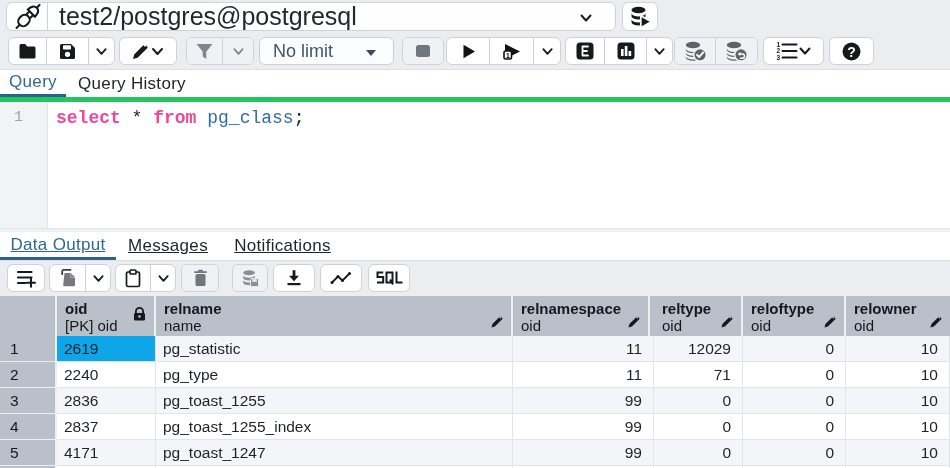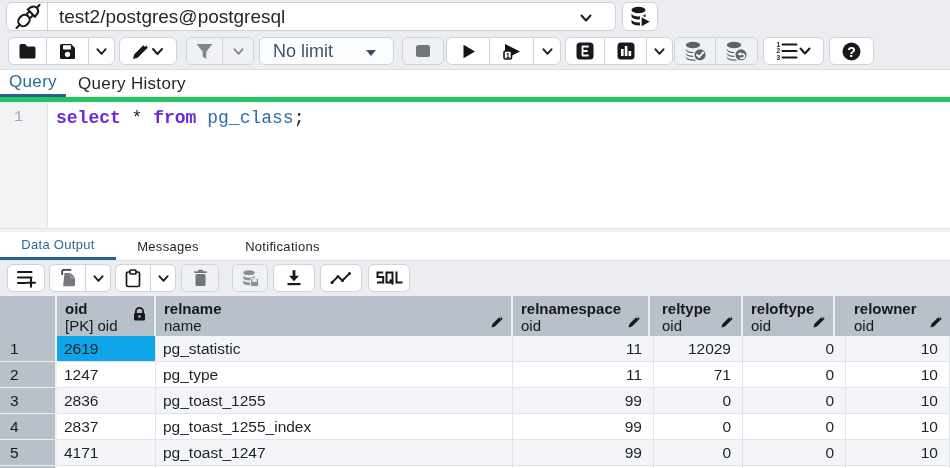--- a/index.html
+++ b/index.html
@@ -14,21 +14,21 @@
          display:flex; align-items:center; justify-content:center; }
   .grp { position:absolute; display:flex; background:#fff; border:1px solid #ccd3da; border-radius:6px; overflow:hidden; }
   .grp .seg { display:flex; align-items:center; justify-content:center; border-right:1px solid #ccd3da; }
   .grp .seg:last-child { border-right:none; }
   .seg.dis { background:#f0f1f5; }
 
   
   #conngrp { left:6px; top:2px; height:29px; }
   #connbtn { width:41px; }
   #connsel { width:567px; justify-content:flex-start; padding-left:11px;
-             font-size:19px; color:#24282c; position:relative;}
+             font-size:25px; color:#24282c; position:relative;}
   #connsel .chev { position:absolute; right:22px; top:8px; }
   #newconn { left:622px; top:2px; width:36px; height:29px; }
 
   
   .r2 { top:37px; height:28px; }
   #g-file  { left:8px;   } #g-file  .seg:nth-child(1){width:38px;} #g-file .seg:nth-child(2){width:42px;} #g-file .seg:nth-child(3){width:25px;}
   #g-edit  { left:119px; } #g-edit .seg{width:56px;}
   #g-filt  { left:186px; } #g-filt .seg:nth-child(1){width:36px;} #g-filt .seg:nth-child(2){width:30px;}
   #g-limit { left:259px; top:37px; width:135px; height:28px; position:absolute;
              background:#fbfcfd; border:1px solid #c9d1d8; border-radius:6px;
@@ -46,30 +46,30 @@
   #qtabs { position:absolute; left:0; top:70px; width:950px; height:32px; background:#fff; border-bottom:5px solid #22c55e; }
   .tab { position:absolute; top:0; height:100%; display:flex; align-items:center; justify-content:center; z-index:2;
          font-size:17px; letter-spacing:0.3px; color:#1f2327; }
   .tab.active { color:#2f6893; border-bottom:3px solid #2c6090; }
 
   
   #editor { position:absolute; left:0; top:102px; width:950px; height:126px; background:#fff; }
   #gutter { position:absolute; left:0; top:0; width:48px; height:126px; background:#f2f3f5; border-right:1px solid #e3e5e8;
             color:#9fa5ab; font-family:"Liberation Mono",monospace; font-size:15px; text-align:left; padding:7px 0 0 14px;}
   #code { position:absolute; left:56px; top:6px; font-family:"Liberation Mono",monospace; font-size:18px; }
-  .kw { color:#6d28d9; font-weight:bold; }
+  .kw { color:#ec4899; font-weight:bold; }
   .id { color:#2e6da8; }
   .pl { color:#1b1e21; }
 
   
   #split { position:absolute; left:0; top:228px; width:950px; height:5px; background:#eef0f2; border-top:1px solid #e3e5e8;}
 
   
   #dtabs { position:absolute; left:0; top:232px; width:950px; height:28px; background:#fff; }
-  #dtabs .tab { font-size:13px; }
+  #dtabs .tab { font-size:17px;text-decoration:underline; }
 
   
   #dbar { position:absolute; left:0; top:260px; width:950px; height:36px; background:#ebedf1; border-top:1px solid #dcdfe3; }
   .r3 { top:3px; height:28px; }
 
   
   #grid { position:absolute; left:0; top:296px; width:950px; height:172px; background:#fff; font-size:15.5px; color:#1d2227;}
   #ghead { position:absolute; left:0; top:0; width:950px; height:40px; background:#b9c0ca; }
   .hc { position:absolute; top:0; height:40px; border-right:2px solid #edeff1; padding:4px 0 0 8px; color:#15191d; }
   .hc b { font-weight:bold; font-size:15px; display:block; line-height:17px;}
@@ -397,21 +397,21 @@
             <path fill="#15191d" d="M1.5 12.5 l0.9-3.4 7.3-7.3 a0.9 0.9 0 0 1 1.3 0 l1.2 1.2 a0.9 0.9 0 0 1 0 1.3 l-7.3 7.3 z"></path>
             <rect x="9.1" y="1.6" width="2.2" height="1.5" fill="#b9c0ca" transform="rotate(45 10.2 2.35)"></rect>
           </svg>
       </div>
       <div class="hc" style="left:654px;width:89px;"><b>reltype</b><span>oid</span>
         <svg class="pen" width="14" height="14" viewBox="0 0 14 14">
             <path fill="#15191d" d="M1.5 12.5 l0.9-3.4 7.3-7.3 a0.9 0.9 0 0 1 1.3 0 l1.2 1.2 a0.9 0.9 0 0 1 0 1.3 l-7.3 7.3 z"></path>
             <rect x="9.1" y="1.6" width="2.2" height="1.5" fill="#b9c0ca" transform="rotate(45 10.2 2.35)"></rect>
           </svg>
       </div>
-      <div class="hc" style="left:743px;width:92px;"><b>reloftype</b><span>oid</span>
+      <div class="hc" style="left:743px;width:103px;"><b>reloftype</b><span>oid</span>
         <svg class="pen" width="14" height="14" viewBox="0 0 14 14">
             <path fill="#15191d" d="M1.5 12.5 l0.9-3.4 7.3-7.3 a0.9 0.9 0 0 1 1.3 0 l1.2 1.2 a0.9 0.9 0 0 1 0 1.3 l-7.3 7.3 z"></path>
             <rect x="9.1" y="1.6" width="2.2" height="1.5" fill="#b9c0ca" transform="rotate(45 10.2 2.35)"></rect>
           </svg>
       </div>
       <div class="hc" style="left:846px;width:104px; border-right:none;"><b>relowner</b><span>oid</span>
         <svg class="pen" width="14" height="14" viewBox="0 0 14 14">
             <path fill="#15191d" d="M1.5 12.5 l0.9-3.4 7.3-7.3 a0.9 0.9 0 0 1 1.3 0 l1.2 1.2 a0.9 0.9 0 0 1 0 1.3 l-7.3 7.3 z"></path>
             <rect x="9.1" y="1.6" width="2.2" height="1.5" fill="#b9c0ca" transform="rotate(45 10.2 2.35)"></rect>
           </svg>
@@ -421,21 +421,21 @@
     <div class="row" style="top:40px;">
         <div class="cell" style="left:0px;width:99px;background:#0ea5e9;">2619</div>
         <div class="cell" style="left:99px;width:357px;background:#f4f5f8;">pg_statistic</div>
         <div class="cell num" style="left:456px;width:141px;background:#f4f5f8;">11</div>
         <div class="cell num" style="left:597px;width:89px;background:#f4f5f8;">12029</div>
         <div class="cell num" style="left:686px;width:103px;background:#f4f5f8;">0</div>
         <div class="cell num" style="left:789px;width:104px;background:#f4f5f8;">10</div>
       </div>
     <div class="rnum" style="top:66px;height:26px;">2</div>
     <div class="row" style="top:66px;">
-        <div class="cell" style="left:0px;width:99px;background:#ffffff;">1247</div>
+        <div class="cell" style="left:0px;width:99px;background:#ffffff;">2240</div>
         <div class="cell" style="left:99px;width:357px;background:#ffffff;">pg_type</div>
         <div class="cell num" style="left:456px;width:141px;background:#ffffff;">11</div>
         <div class="cell num" style="left:597px;width:89px;background:#ffffff;">71</div>
         <div class="cell num" style="left:686px;width:103px;background:#ffffff;">0</div>
         <div class="cell num" style="left:789px;width:104px;background:#ffffff;">10</div>
       </div>
     <div class="rnum" style="top:92px;height:26px;">3</div>
     <div class="row" style="top:92px;">
         <div class="cell" style="left:0px;width:99px;background:#f4f5f8;">2836</div>
         <div class="cell" style="left:99px;width:357px;background:#f4f5f8;">pg_toast_1255</div>

